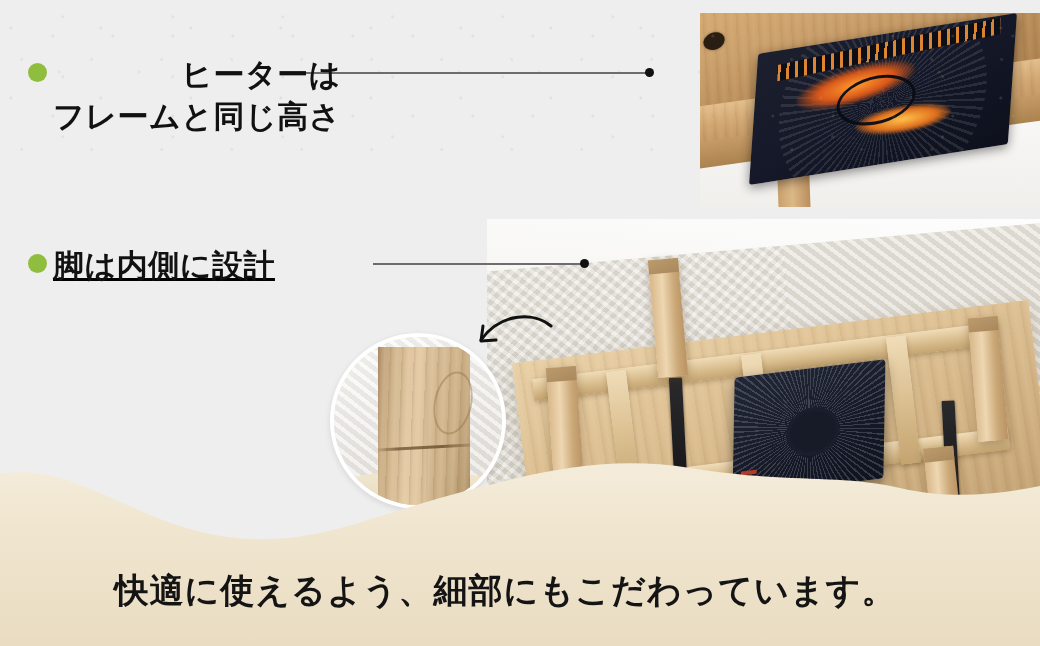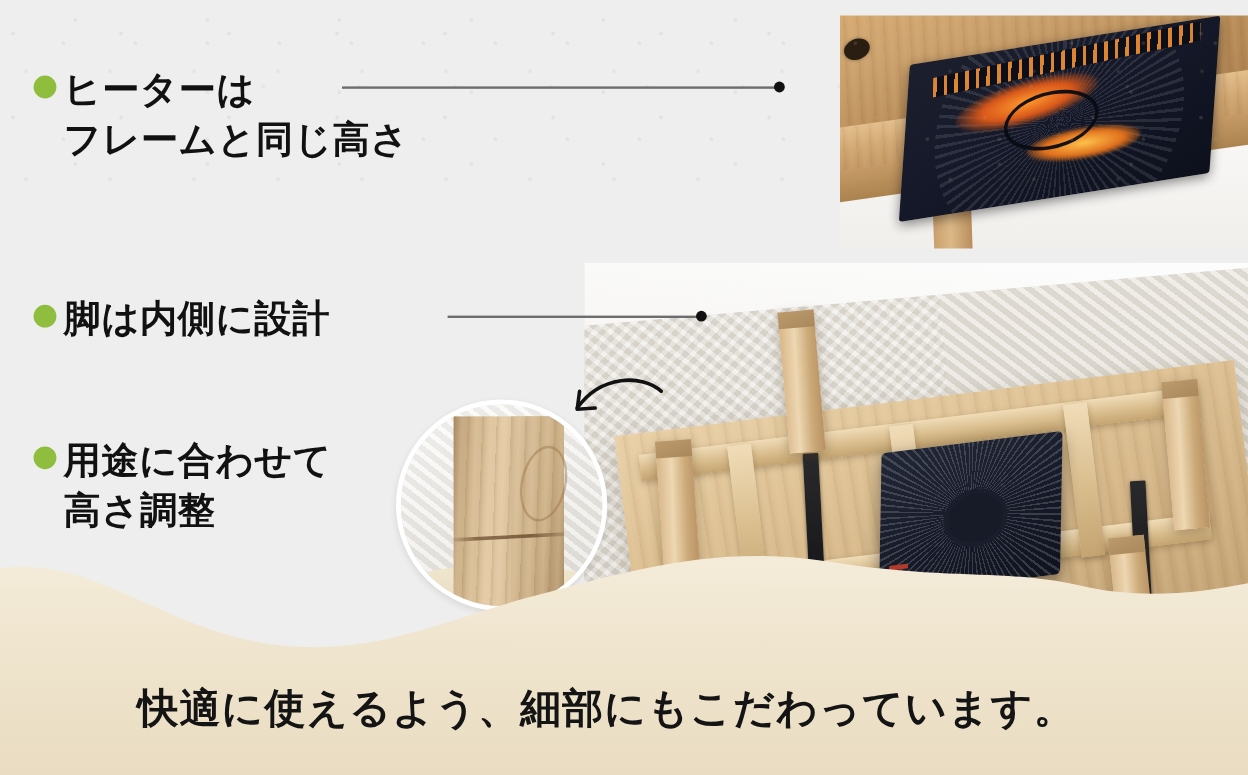--- a/index.html
+++ b/index.html
@@ -160,21 +160,21 @@
   .leader-dot{position:absolute;width:9px;height:9px;border-radius:50%;background:#111111;}
 
   
   .bullet-row{position:absolute;display:flex;align-items:flex-start;}
   .bullet-dot{
     width:19px;height:19px;border-radius:50%;background:#8fbe3e;
     flex:0 0 auto;margin-top:9px;margin-right:6px;
   }
   .bullet-text{
     font-size:31px;line-height:1.34;color:#111111;font-weight:700;
-    letter-spacing:.5px;white-space:pre-line;
+    letter-spacing:.5px;white-space:pre-line;text-align:right;
   }
   .caption{
     position:absolute;left:0;width:1011px;top:568px;text-align:center;
     font-size:34px;font-weight:700;color:#141414;letter-spacing:1px;
   }
 </style>
 </head>
 <body>
 
 <div id="stage">
@@ -276,26 +276,21 @@
 
   <div class="leader" style="left:373px;top:263px;width:211px;"></div>
   <div class="leader-dot" style="left:580px;top:259px;"></div>
 
   <div class="bullet-row" style="left:28px;top:54px;">
     <div class="bullet-dot"></div>
     <div class="bullet-text">ヒーターは
 フレームと同じ高さ</div>
   </div>
 
-  <div class="bullet-row" style="left:28px;top:245px;">
+  <div class="bullet-row" style="left:28px;top:245px;text-decoration:underline;">
     <div class="bullet-dot"></div>
     <div class="bullet-text">脚は内側に設計</div>
   </div>
 
-  <div class="bullet-row" style="left:28px;top:363px;">
-    <div class="bullet-dot"></div>
-    <div class="bullet-text">用途に合わせて
-高さ調整</div>
-  </div>
 
   <div class="caption">快適に使えるよう、細部にもこだわっています。</div>
 
 </div>
 
 </body></html>

